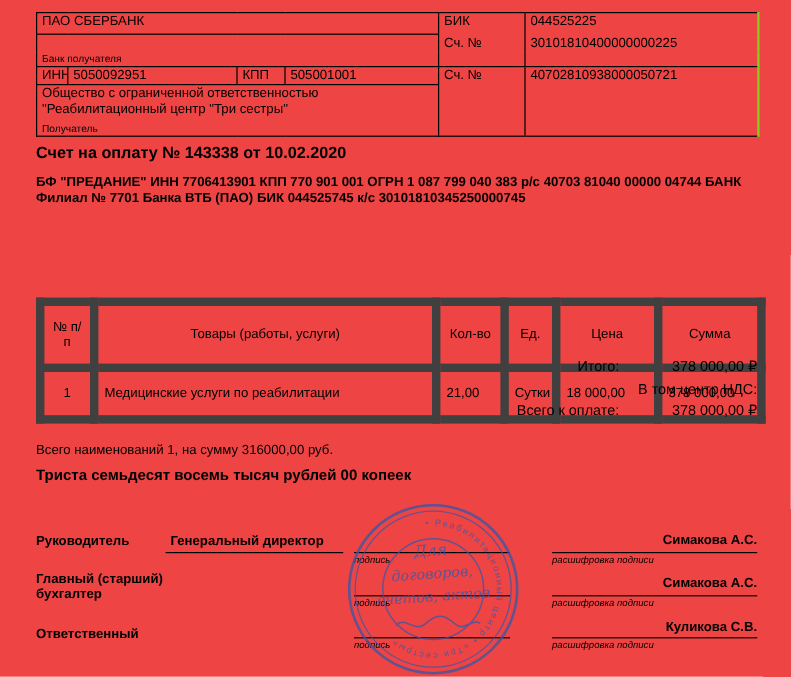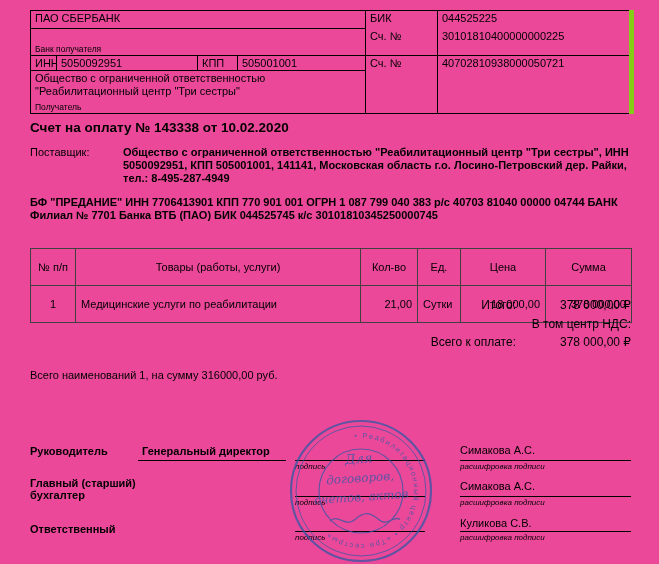--- a/index.html
+++ b/index.html
@@ -1,32 +1,32 @@
 <!DOCTYPE html>
 <html><head>
 <meta charset="utf-8">
 <style>
   * { box-sizing: border-box; }
   body { margin: 0; background: #ffffff; }
   .page {
-    position: relative; width: 659px; height: 564px; background: #ec4899;
+    position: relative; width: 659px; height: 564px; background: #ef4444;
     font-family: "Liberation Sans", "DejaVu Sans", sans-serif; color: #000;
     overflow: hidden;
   }
 
   
   .bank-table {
     position: absolute; left: 30px; top: 10px; width: 601px;
     border-collapse: collapse; font-size: 11px; table-layout: fixed;
   }
   .bank-table td { padding: 1px 4px; vertical-align: top; overflow: hidden; }
   .bt { border-top: 1px solid #000; }
   .bb { border-bottom: 1px solid #000; }
   .bl { border-left: 1px solid #000; }
-  .br { border-right: 5px solid #84cc16; margin-top: 46px; }
+  .br { border-right: 2px solid #84cc16; margin-top: 46px; }
   .caption { font-size: 8.5px; margin-top: 28px; }
   .vbottom { vertical-align: bottom !important; }
   .bank-name { font-weight: normal; }
   .recipient-name { line-height: 13px; }
 
   
   .doc-title {
     position: absolute; left: 30px; top: 120px;
     font-size: 13.5px; font-weight: bold;
   }
@@ -35,43 +35,43 @@
   .parties { position: absolute; left: 30px; top: 146px; width: 601px; font-size: 11px; }
   .party-row { display: flex; margin-bottom: 11px; }
   .party-label { width: 93px; flex: none; }
   .party-value { flex: 1; font-weight: bold; line-height: 13px; }
 
   
   .items-table {
     position: absolute; left: 30px; top: 248px; width: 601px;
     border-collapse: collapse; font-size: 11px; table-layout: fixed;
   }
-  .items-table th, .items-table td { border: 1px solid #404040; padding: 12px 5px; }
+  .items-table th, .items-table td { border: 7px solid #404040; padding: 12px 5px; }
   .items-table th { font-weight: normal; text-align: center; height: 24px; vertical-align: middle; }
   .items-table td { height: 19px; vertical-align: middle; }
   .ta-c { text-align: center; }
-  .ta-r { text-align: right; }
+  .ta-r { }
   .ta-l { text-align: left; }
 
   
   .totals { position: absolute; left: 300px; top: 296px; width: 331px; font-size: 12px; font-weight: normal; }
   .totals-row { display: flex; height: 18.5px; align-items: center; }
   .totals-label { flex: 1; text-align: right; }
   .totals-value { width: 115px; text-align: right; }
 
   
   .summary-count { position: absolute; left: 30px; top: 369px; font-size: 11px; }
   .summary-words { position: absolute; left: 30px; top: 389px; font-size: 12.5px; font-weight: bold; }
 
   
   .sig-section { position: absolute; left: 30px; top: 440px; width: 601px; height: 124px; font-size: 11px; }
   .sig-abs { position: absolute; }
   .sig-role { font-weight: bold; line-height: 12px; }
   .sig-position { font-weight: bold; }
-  .sig-name { font-weight: normal; text-align: left; }
+  .sig-name { font-weight: bold; text-align: right; }
   .sig-line { border-top: 1px solid #000; height: 0; }
   .sig-cap { font-size: 8px; text-align: left; color: #000; font-style: italic; }
   .role-1 { left: 0; top: 5px; }
   .role-2 { left: 0; top: 37px; width: 118px; }
   .role-3 { left: 0; top: 83px; }
   .pos-1  { left: 112px; top: 5px; }
   .posline-1 { left: 108px; top: 20px; width: 148px; }
   .midline-1 { left: 265px; top: 20px; width: 130px; }
   .midcap-1  { left: 265px; top: 22px; width: 130px; }
   .midline-2 { left: 265px; top: 56px; width: 130px; }
@@ -138,24 +138,20 @@
     <tr style="height:14px">
       <td colspan="4" class="bl bb caption vbottom">Получатель</td>
     </tr>
   </tbody>
     </table>
 
   <div class="doc-title">Счет на оплату № 143338 от 10.02.2020</div>
 
   <div class="parties">
     <div class="party-row">
-      <div class="party-label">Поставщик:</div>
-      <div class="party-value">Общество с ограниченной ответственностью "Реабилитационный центр "Три сестры", ИНН 5050092951, КПП 505001001, 141141, Московская область г.о. Лосино-Петровский дер. Райки, тел.: 8-495-287-4949</div>
-    </div>
-    <div class="party-row">
       <div class="party-value">БФ "ПРЕДАНИЕ" ИНН 7706413901 КПП 770 901 001 ОГРН 1 087 799 040 383  р/с 40703 81040 00000 04744 БАНК Филиал № 7701 Банка ВТБ (ПАО) БИК 044525745 к/с 30101810345250000745</div>
     </div>
   </div>
 
   <table class="items-table">
     <colgroup>
       <col style="width:45px">
         <col style="width:285px">
         <col style="width:57px">
       <col style="width:43px">
@@ -190,20 +186,21 @@
     <div class="totals-row">
       <div class="totals-label">В том центр НДС:</div>
     </div>
     <div class="totals-row">
       <div class="totals-label">Всего к оплате:</div>
       <div class="totals-value">378 000,00 ₽</div>
     </div>
   </div>
 
   <div class="summary-count">Всего наименований 1, на сумму 316000,00 руб.</div>
+  <div class="summary-words">Триста семьдесят восемь тысяч рублей 00 копеек</div>
 
   <div class="sig-section">
 
     <div class="sig-abs sig-role role-1">Руководитель</div>
     <div class="sig-abs sig-position pos-1">Генеральный директор</div>
     <div class="sig-abs sig-line posline-1"></div>
     <div class="sig-abs sig-line midline-1"></div>
     <div class="sig-abs sig-cap midcap-1">подпись</div>
     <div class="sig-abs sig-name name-1">Симакова А.С.</div>
     <div class="sig-abs sig-line rline-1"></div>

